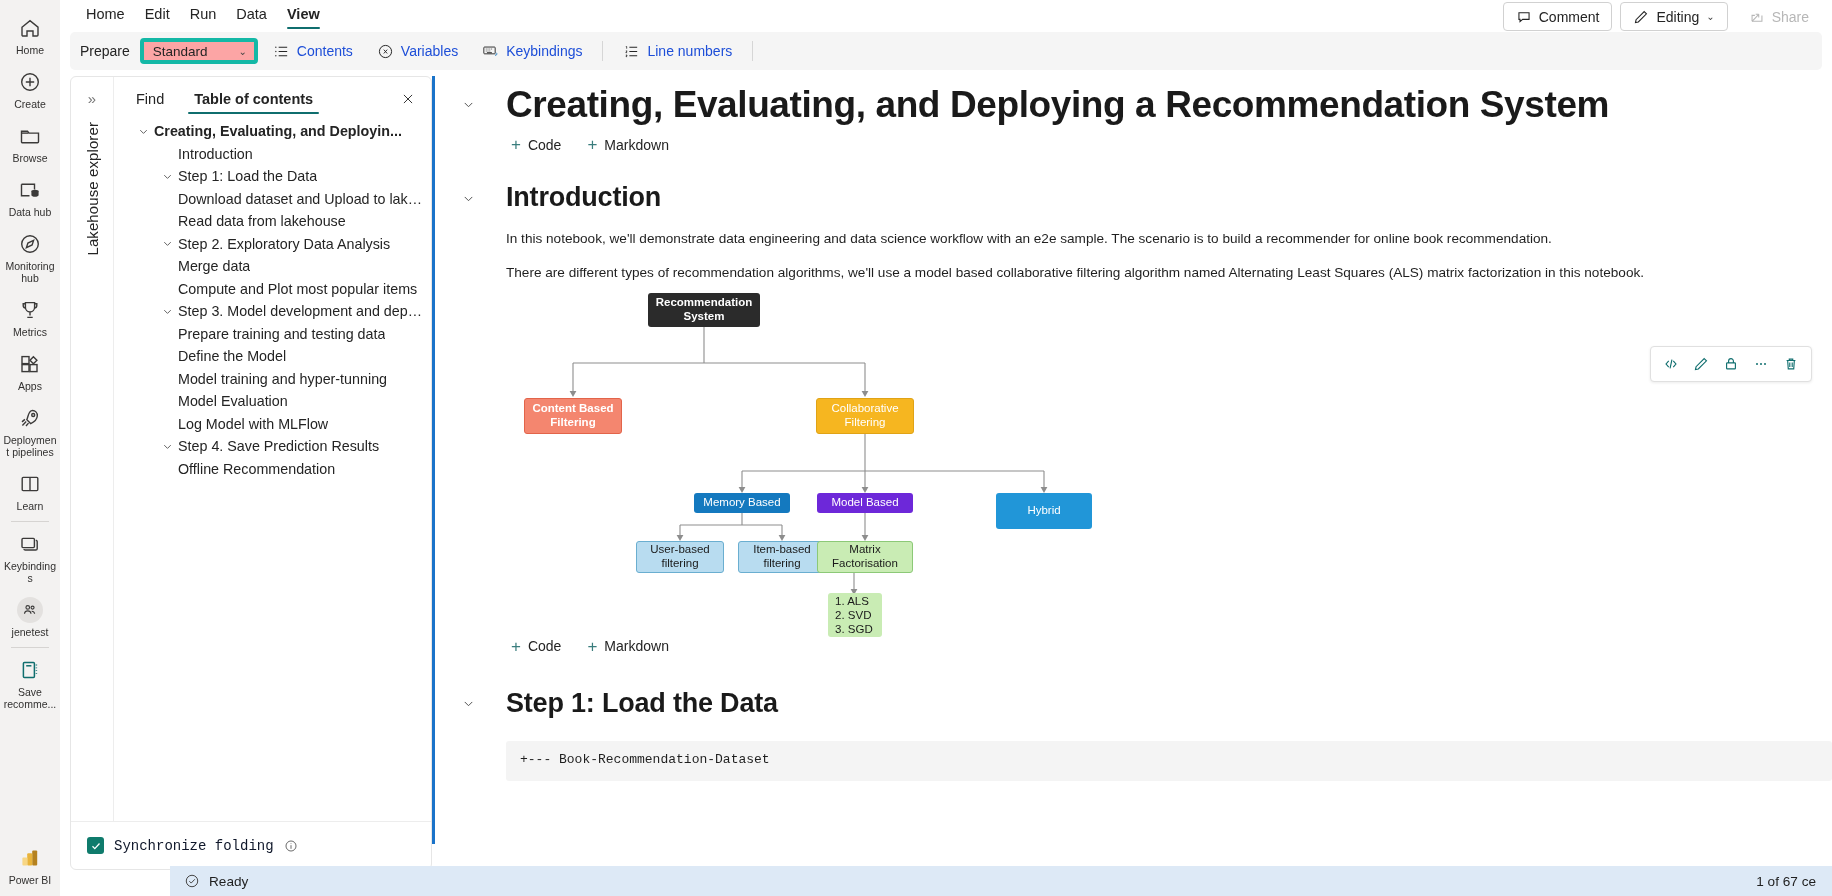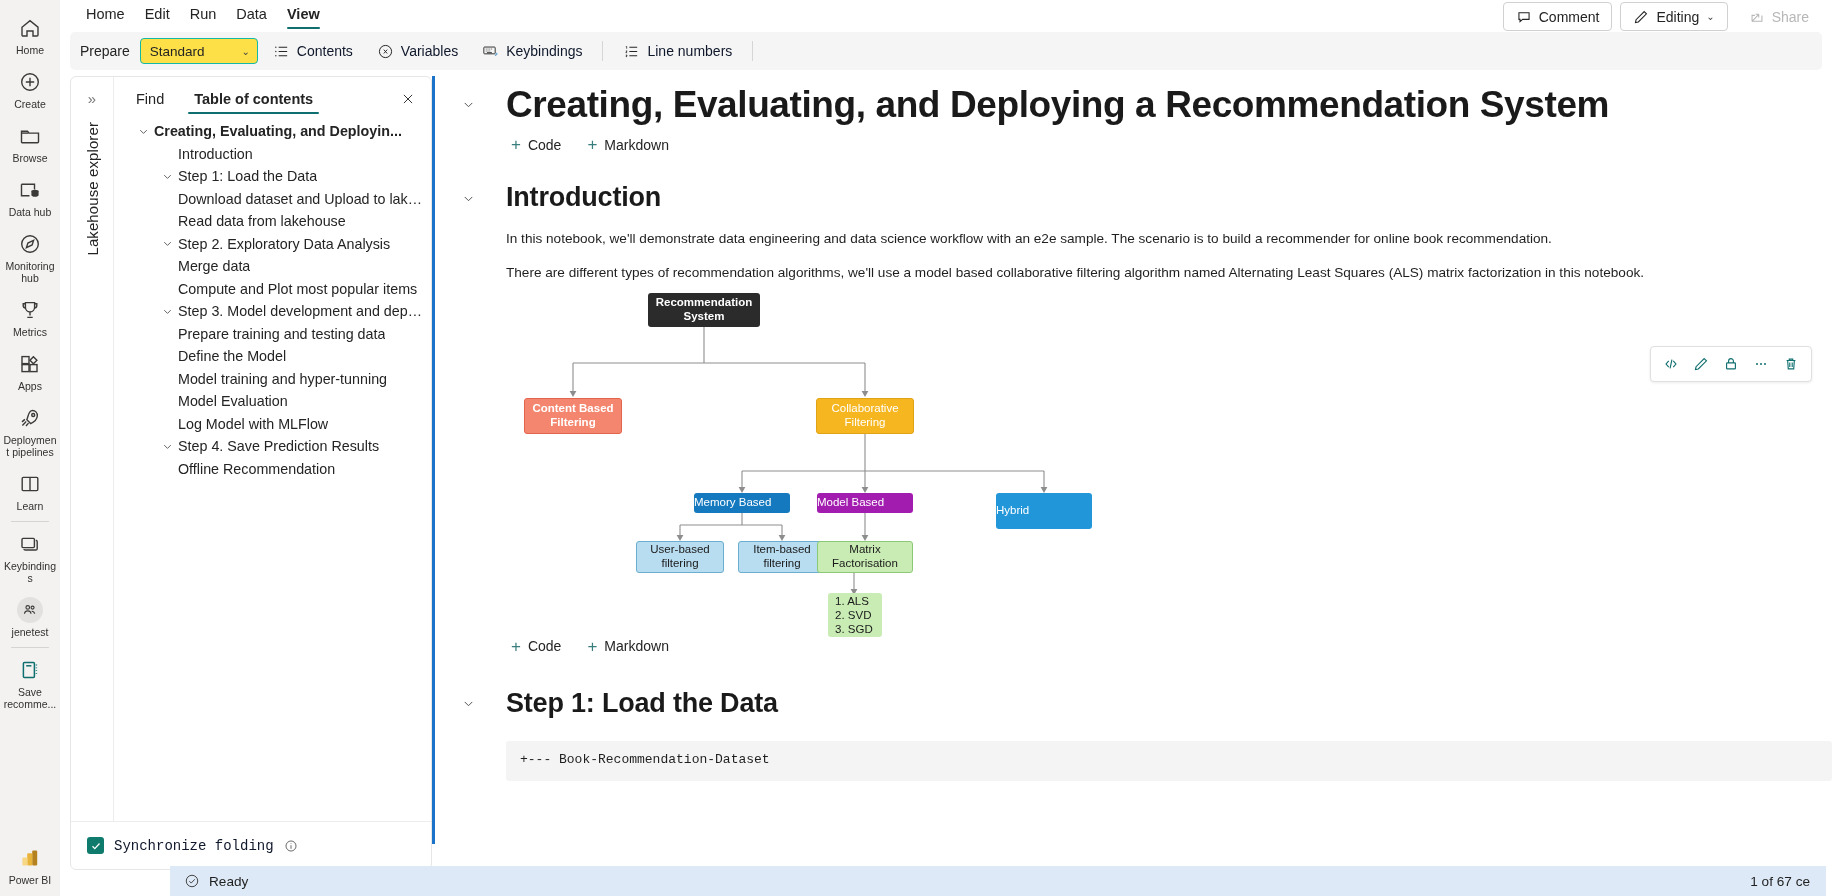--- a/index.html
+++ b/index.html
@@ -74,29 +74,29 @@
   .chev { font-size: 10px; color: #444; }
 
   
   .cmdbar {
     height: 38px; margin: 2px 10px 0 10px;
     background: #f5f5f5; border-radius: 5px;
     display: flex; align-items: center; padding: 0 10px; gap: 6px;
   }
   .cmd-label { font-size: 14px; color: #242424; margin-right: 4px; }
   .cmd-select {
-    width: 118px; height: 26px; border: 1px solid #14b8a6; border-radius: 4px;
-    background: #fde047; font-size: 13.5px; color: #242424;
+    width: 118px; height: 26px; border: 4px solid #14b8a6; border-radius: 4px;
+    background: #fca5a5; font-size: 13.5px; color: #242424;
     display: flex; align-items: center; justify-content: space-between;
     padding: 0 7px 0 9px; cursor: pointer;
   }
   .cmd-item {
     display: flex; align-items: center; gap: 7px;
     height: 28px; padding: 0 9px; border-radius: 4px;
-    font-size: 14px; color: #0f172a; cursor: pointer; white-space: nowrap;
+    font-size: 14px; color: #1d4ed8; cursor: pointer; white-space: nowrap;
   }
   .cmd-div { width: 1px; height: 20px; background: #d6d6d6; margin: 0 5px; }
   .cmd-ico { width: 17px; height: 17px; display: flex; align-items:center; justify-content:center; color:#242424; }
 
   
   .body { flex: 1; display: flex; padding: 6px 0 0 10px; min-height: 0; position: relative; }
 
   
   .tocwrap {
     width: 362px; min-width: 362px;
@@ -204,34 +204,34 @@
     padding: 4px 6px; box-shadow: 0 1px 3px rgba(0,0,0,.08);
   }
   .ctool {
     width: 28px; height: 26px; display: flex; align-items: center; justify-content: center;
     color: #0f6e6e; cursor: pointer; border-radius: 3px;
   }
 
   
   .diagram { position: relative; width: 620px; height: 330px; margin: 8px 0 0 0; }
   .dbox {
-    position: absolute; display: flex; align-items: center; justify-content: flex-start;
+    position: absolute; display: flex; align-items: center; justify-content: center;
     text-align: center; font-size: 11.5px; line-height: 13.5px; border-radius: 3px;
   }
 
   
   .codecell {
     margin: 22px 0 0 0; background: #f4f4f4; border-radius: 3px;
     padding: 11px 14px; min-height: 40px;
   }
   .codeline { font-family: "Liberation Mono", monospace; font-size: 13px; color: #1f1f1f; white-space: pre; }
 
   
   .statusbar {
-    position: absolute; left: 110px; right: 6px; bottom: 0; height: 30px;
+    position: absolute; left: 110px; right: 0; bottom: 0; height: 30px;
     background: #dde9f6; display: flex; align-items: center;
     padding: 0 16px 0 14px; font-size: 13.6px; color: #1f1f1f;
   }
   .status-left { display: flex; align-items: center; gap: 9px; }
   .status-right { margin-left: auto; }
   .status-ico { display: flex; align-items: center; color: #3b3a39; }
   .nb-leftline {
     position: absolute; left: 0; top: 0; bottom: 26px; width: 3px; background: #1a73c9;
   }
 </style>
@@ -722,21 +722,21 @@
                 </div>
 
                 <div class="dbox" style="left:310px;top:105px;width:98px;height:36px;background:#f6b620;color:#fff;border:1px solid #e0a316;">
                   <span>Collaborative Filtering</span>
                 </div>
 
                 <div class="dbox" style="left:188px;top:200px;width:96px;height:20px;background:#1479bf;color:#fff;">
                   <span>Memory Based</span>
                 </div>
 
-                <div class="dbox" style="left:311px;top:200px;width:96px;height:20px;background:#a21caf;color:#fff;">
+                <div class="dbox" style="left:311px;top:200px;width:96px;height:20px;background:#6d28d9;color:#fff;">
                   <span>Model Based</span>
                 </div>
 
                 <div class="dbox" style="left:490px;top:200px;width:96px;height:36px;background:#2196d8;color:#fff;">
                   <span>Hybrid</span>
                 </div>
 
                 <div class="dbox" style="left:130px;top:248px;width:88px;height:32px;background:#b8dcf0;color:#1a1a1a;border:1px solid #6aaed0;">
                   <span>User-based filtering</span>
                 </div>

